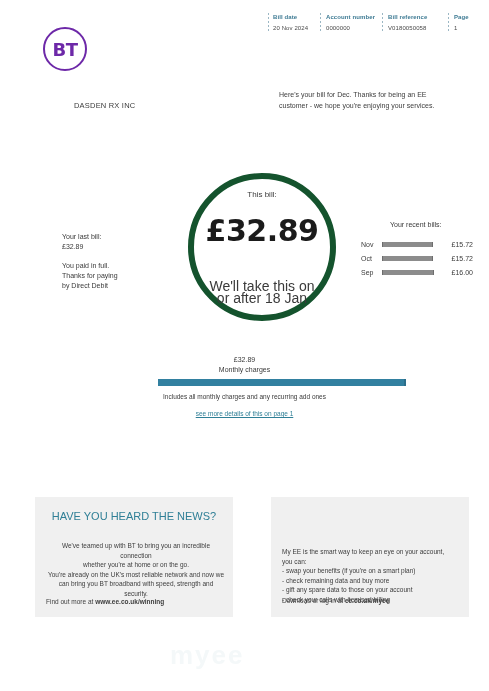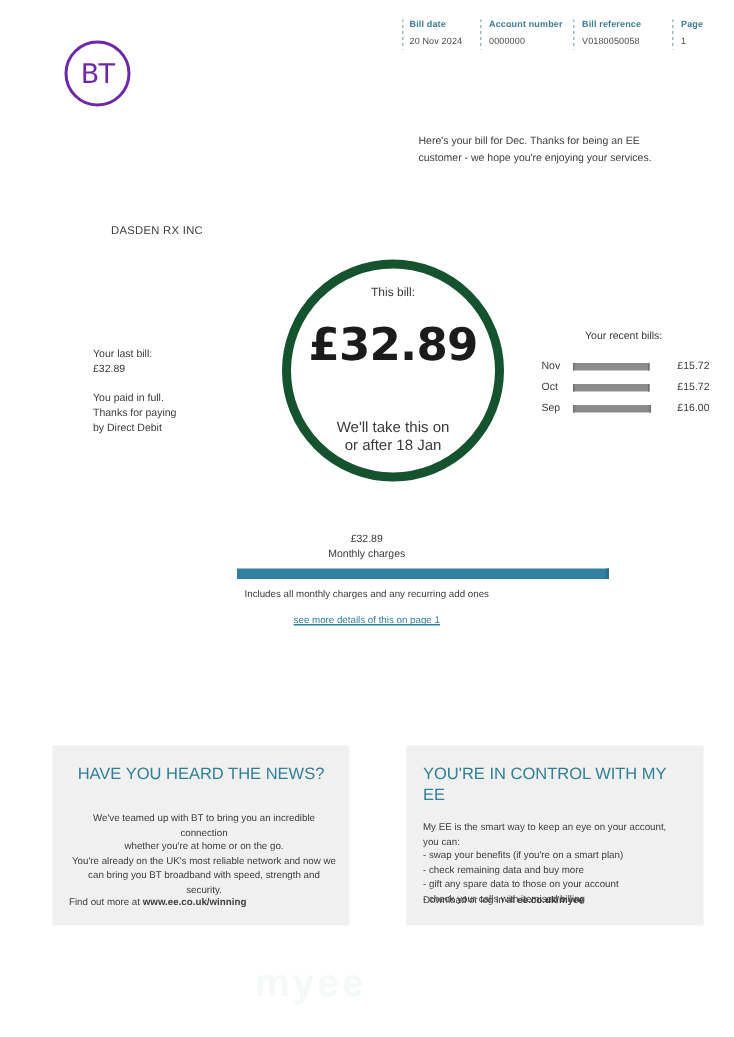--- a/index.html
+++ b/index.html
@@ -29,25 +29,25 @@
   .meta-value { font-size: 6px; color: #4a4a4a; line-height: 9px; margin-top: 2px; letter-spacing: .1px; }
 
   
   .bt-logo {
     position: absolute; left: 43px; top: 27px; width: 44px; height: 44px;
     border: 2.5px solid #6d28a8; border-radius: 50%;
     display: flex; align-items: center; justify-content: center;
   }
   .bt-logo-text {
     font-family: "DejaVu Sans", sans-serif;
-    font-size: 18px; font-weight: normal; color: #6d28a8; letter-spacing: -0.5px;
+    font-size: 18px; font-weight: bold; color: #6d28a8; letter-spacing: -0.5px;
   }
   .company-name {
     position: absolute; left: 74px; top: 101px;
-    font-size: 7.5px; color: #3b3b3b; letter-spacing: .2px; margin-top: 48px;
+    font-size: 7.5px; color: #3b3b3b; letter-spacing: .2px;
   }
 
   
   .hello-title {
     position: absolute; left: 279px; top: 64px;
     font-size: 16px; color: #2f7f96; letter-spacing: .2px; font-weight: normal;
   }
   .hello-body {
     position: absolute; left: 279px; top: 90px; width: 172px;
     font-size: 7px; line-height: 10.5px; color: #3d3d3d;
@@ -58,21 +58,21 @@
     position: absolute; left: 188px; top: 173px; width: 148px; height: 148px;
     border: 6px solid #14532d; border-radius: 50%;
     display: flex; flex-direction: column; align-items: center; justify-content: center;
     background: #fff;
   }
   .circle-label { font-size: 8px; color: #3a3a3a; margin-bottom: 14px; }
   .circle-amount {
     font-family: "DejaVu Sans", sans-serif;
     font-size: 30px; font-weight: bold; color: #1b1b1b; letter-spacing: -0.5px;
   }
-  .circle-note { font-size: 10px; color: #3a3a3a; margin-top: 32px; line-height: 12px; text-align: center; }
+  .circle-note { font-size: 14px; color: #3a3a3a; margin-top: 32px; line-height: 12px; text-align: center; }
 
   
   .lastbill { position: absolute; left: 62px; top: 232px; font-size: 7px; color: #3a3a3a; line-height: 10px; }
   .paidfull { position: absolute; left: 62px; top: 261px; font-size: 7px; color: #3a3a3a; line-height: 10px; }
 
   
   .recent-title { position: absolute; left: 390px; top: 221px; font-size: 7px; color: #3a3a3a; }
   .recent-rows { position: absolute; left: 361px; top: 237px; width: 112px; }
   .recent-row { display: flex; align-items: center; height: 14px; }
   .recent-month { width: 21px; font-size: 7px; color: #3a3a3a; }
@@ -206,21 +206,20 @@
         <div>whether you're at home or on the go.</div>
         <div>You're already on the UK's most reliable network and now we</div>
         <div>can bring you BT broadband with speed, strength and security.</div>
       </div>
     <div class="panel-footer">
       <span>Find out more at </span><b>www.ee.co.uk/winning</b>
     </div>
   </div>
 
   <div class="panel right">
-    <div class="panel-title">YOU'RE IN CONTROL WITH MY EE</div>
     <div class="panel-body" id="panel1-body">
         <div>My EE is the smart way to keep an eye on your account,</div>
         <div>you can:</div>
         <div>- swap your benefits (if you're on a smart plan)</div>
         <div>- check remaining data and buy more</div>
         <div>- gift any spare data to those on your account</div>
         <div>- check your calls with itemised billing</div>
       </div>
     <div class="panel-footer">
       <span>Download or log in at </span><b>ee.co.uk/myee</b>

